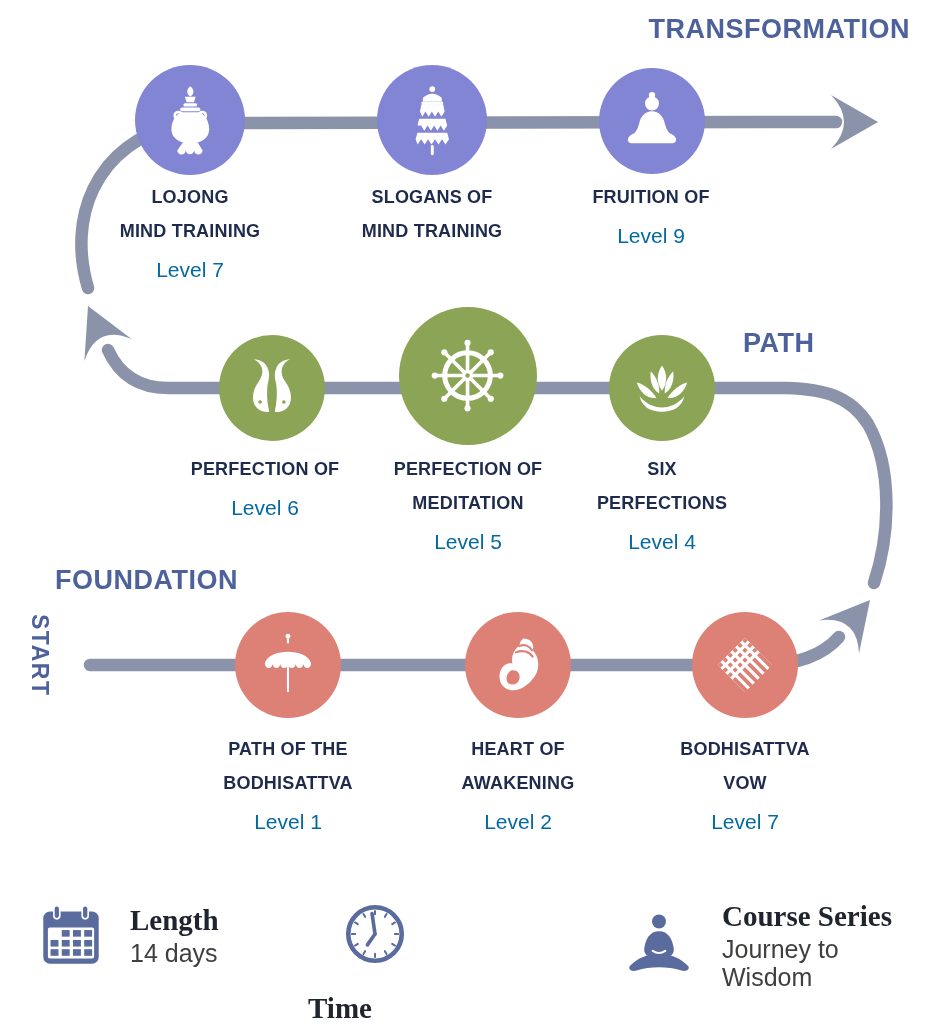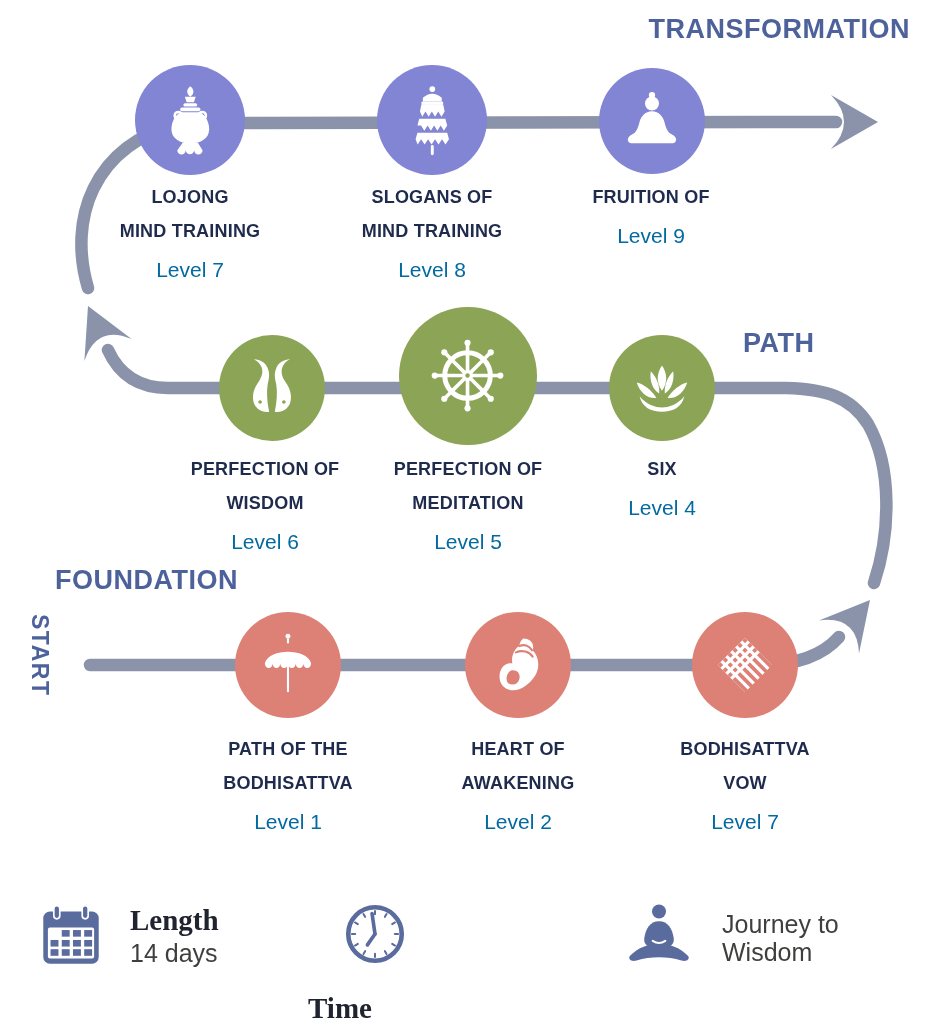--- a/index.html
+++ b/index.html
@@ -161,39 +161,38 @@
   </div>
 
   <div class="node-label" style="left:70px;top:180px;">
     <div class="title-line">LOJONG</div>
     <div class="title-line">MIND TRAINING</div>
     <div class="lvl">Level 7</div>
   </div>
   <div class="node-label" style="left:312px;top:180px;">
     <div class="title-line">SLOGANS OF</div>
     <div class="title-line">MIND TRAINING</div>
-    <div class="lvl">Level 8</div>
   </div>
   <div class="node-label" style="left:531px;top:180px;">
     <div class="title-line">FRUITION OF</div>
     <div class="lvl">Level 9</div>
   </div>
 
   <div class="node-label" style="left:145px;top:452px;">
     <div class="title-line">PERFECTION OF</div>
-    <div class="title-line">WISDOM</div>
     <div class="lvl">Level 6</div>
   </div>
   <div class="node-label" style="left:348px;top:452px;">
     <div class="title-line">PERFECTION OF</div>
     <div class="title-line">MEDITATION</div>
     <div class="lvl">Level 5</div>
   </div>
   <div class="node-label" style="left:542px;top:452px;">
     <div class="title-line">SIX</div>
+    <div class="title-line">PERFECTIONS</div>
     <div class="lvl">Level 4</div>
   </div>
 
   <div class="node-label" style="left:168px;top:732px;">
     <div class="title-line">PATH OF THE</div>
     <div class="title-line">BODHISATTVA</div>
     <div class="lvl">Level 1</div>
   </div>
   <div class="node-label" style="left:398px;top:732px;">
     <div class="title-line">HEART OF</div>
@@ -252,17 +251,18 @@
   <div class="info-item" style="left:622px;top:901px;">
     <svg width="74" height="70" viewBox="0 0 100 100">
       <g fill="#5A6B9E">
         <circle cx="50" cy="15" r="10"></circle>
         <path d="M50 29 C37 29 31 40 29 53 C28 61 32 65 39 65 L61 65 C68 65 72 61 71 53 C69 40 63 29 50 29 Z"></path>
         <path d="M8 79 C20 66 36 61 50 61 C64 61 80 66 92 79 C94 84 89 87 82 85 C62 79 38 79 18 85 C11 87 6 84 8 79 Z"></path>
       </g>
       <path d="M41 57 Q50 63 59 57" stroke="#fff" stroke-width="3" fill="none" stroke-linecap="round"></path>
     </svg>
     <div>
+      <div class="info-label">Course Series</div>
       <div class="info-value">Journey to Wisdom</div>
     </div>
   </div>
 
 </div>
 
 </body></html>

